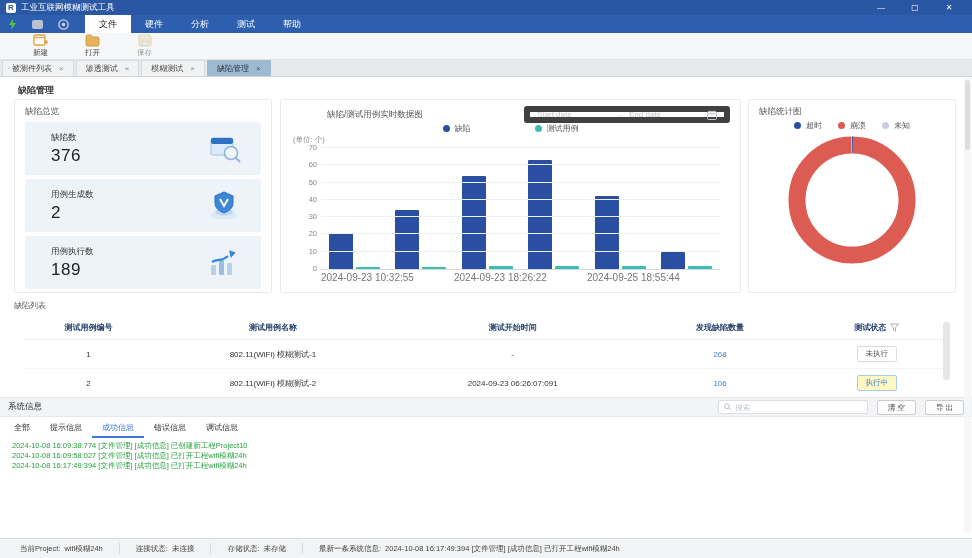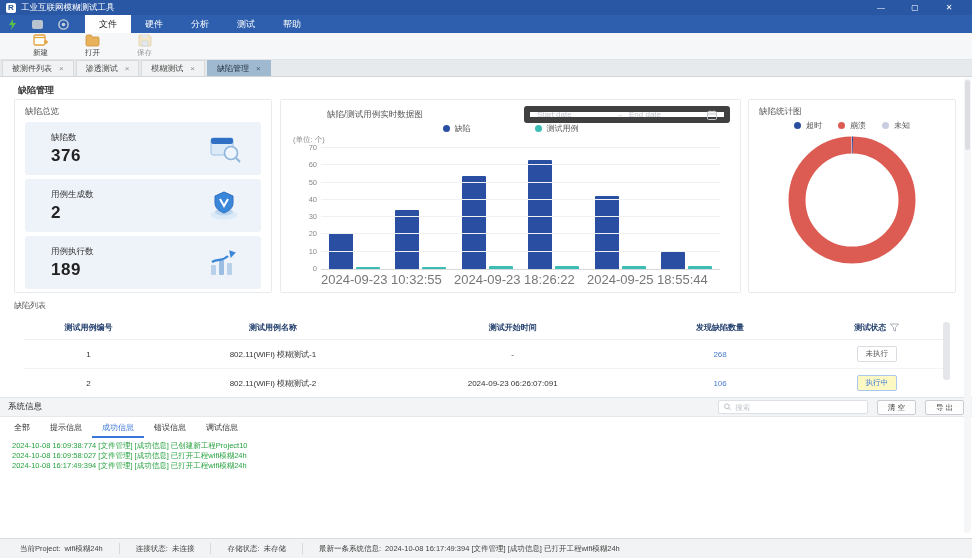--- a/index.html
+++ b/index.html
@@ -35,38 +35,38 @@
   
   .page-title { position:absolute; top:84px; left:18px; font-weight:bold; font-size:9px; color:#333; }
   .panel { position:absolute; background:#fff; border:1px solid #e8eaed; border-radius:2px; padding:6px 10px; }
   .panel-title { font-size:8.5px; color:#555; }
 
   
   .panel-overview { left:14px; top:99px; width:258px; height:194px; }
   .card { background:#eef2f9; border-radius:3px; height:53px; margin-top:4px; display:flex; align-items:center; justify-content:space-between; padding:0 20px 0 26px; }
   .card:first-of-type { margin-top:6px; }
   .card-label { font-size:8.5px; color:#333; }
-  .card-value { font-size:17px; font-weight:bold; color:#222; margin-top:2px; letter-spacing:.5px; }
+  .card-value { font-size:17px; font-weight:normal; color:#222; margin-top:2px; letter-spacing:.5px; }
 
   
   .panel-chart { left:280px; top:99px; width:461px; height:194px; }
   .chart-head { display:flex; justify-content:space-between; align-items:center;margin-left:36px; }
   .date-range { width:206px; height:17px; border:6px solid #404040; border-radius:3px; display:flex; align-items:center; padding:0 7px; gap:6px; color:#c0c4cc; font-size:8px; background:#fff; }
   .date-ph { flex:1; }
   .legend-row { display:flex; justify-content:center; gap:64px; margin-top:0; }
   .legend-item { display:flex; align-items:center; gap:5px; font-size:8px; color:#555; }
   .dot { width:7px; height:7px; border-radius:50%; }
   .unit-label { font-size:7.5px; color:#888; margin:1px 0 0 2px; }
   .plot-wrap { position:relative; margin:3px 10px 0 30px; height:122px; border-bottom:1px solid #d6d9dc; }
   .gridline { position:absolute; left:0; right:0; height:1px; background:#f0f1f3; }
   .ytick { position:absolute; left:-26px; width:22px; text-align:right; font-size:7.5px; color:#888; transform:translateY(4px); }
   .bars { position:absolute; inset:0; display:flex; }
   .bar-group { flex:1; display:flex; align-items:flex-end; justify-content:center; gap:3px; }
   .bar { width:24px; border-radius:1px 1px 0 0; }
-  .xlabels { display:flex; margin:2px 10px 0 30px; font-size:13px; color:#777; }
+  .xlabels { display:flex; margin:2px 10px 0 30px; font-size:10px; color:#777; }
   .xlabel { flex:1; text-align:center; white-space:nowrap; }
 
   
   .panel-donut { left:748px; top:99px; width:208px; height:194px; }
   .donut-legend { display:flex; justify-content:center; gap:16px; margin-top:2px; }
   .donut-wrap { display:flex; justify-content:center; margin-top:2px; }
 
   
   .section-table { position:absolute; left:14px; top:300px; right:16px; height:96px; }
   .section-title { font-size:8px; color:#555; }

